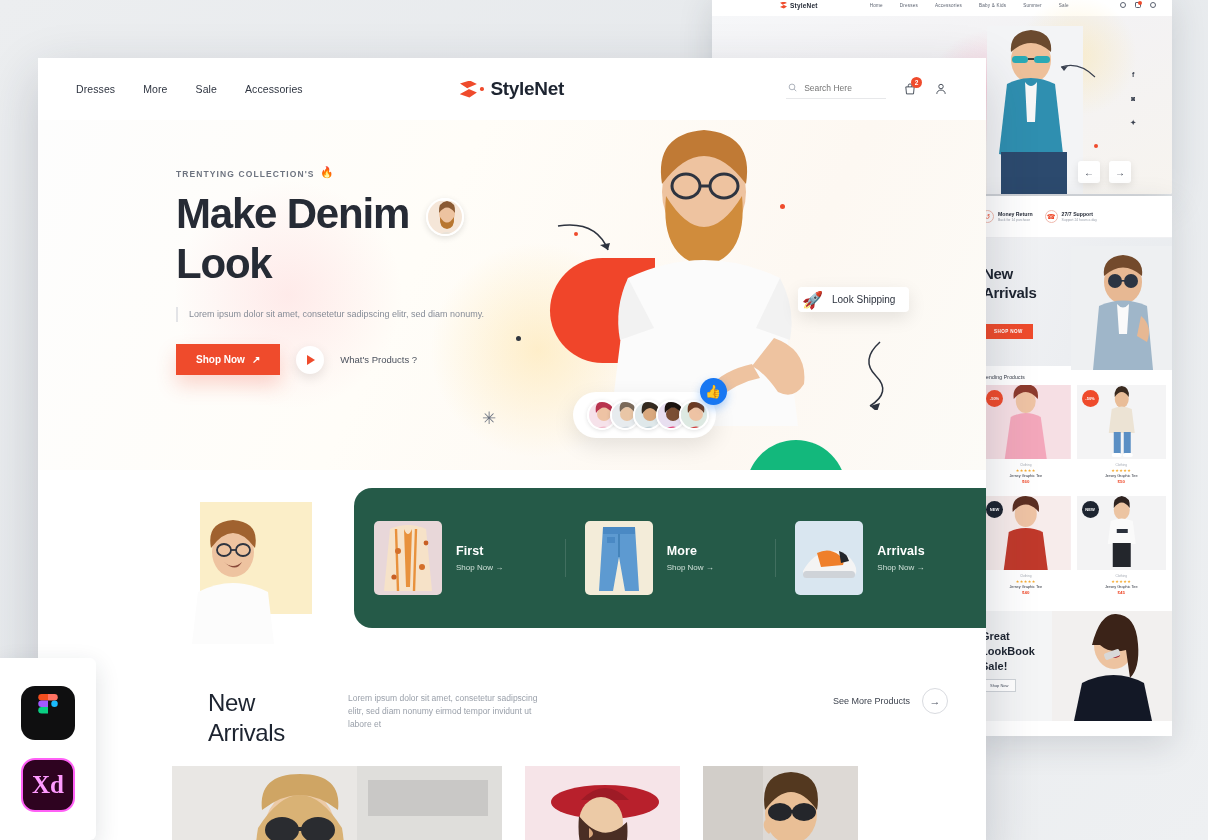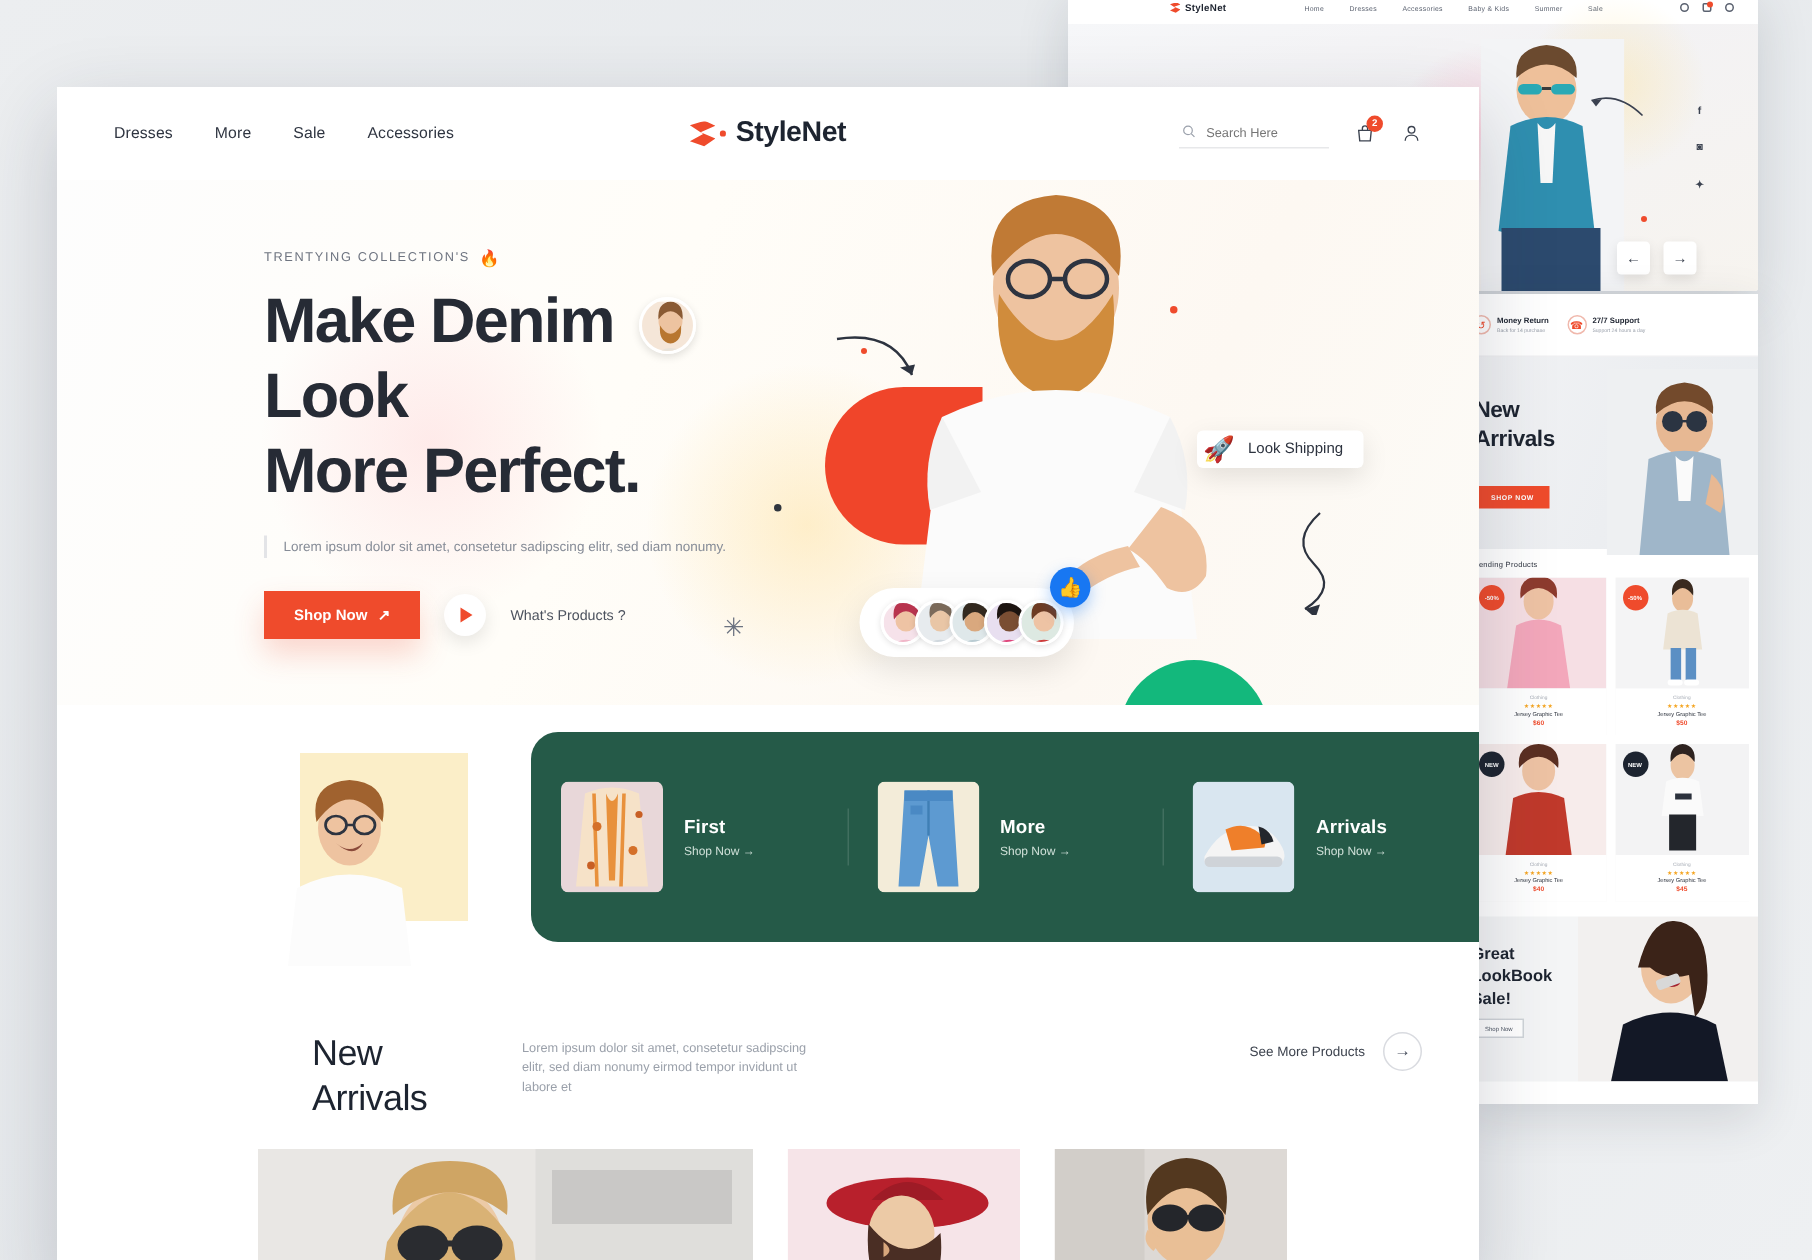--- a/index.html
+++ b/index.html
@@ -99,21 +99,21 @@
     font-size:6.5px; display:flex;align-items:center;justify-content:center; font-weight:700; }
 
   
   .hero { position:relative; height:350px; overflow:hidden;
     background:linear-gradient(115deg,#fdfdfd 0%,#fffdf8 40%,#fdf8f2 75%,#fcfbf7 100%); }
   .hero .glow-y { position:absolute; left:380px; top:120px; width:240px; height:220px; border-radius:50%;
     background:radial-gradient(circle, rgba(255,214,120,.35), rgba(255,214,120,0) 66%); }
   .hero .glow-p { position:absolute; left:120px; top:60px; width:260px; height:230px; border-radius:50%;
     background:radial-gradient(circle, rgba(255,160,170,.20), rgba(255,160,170,0) 66%); }
   .hero-left { position:absolute; left:138px; top:46px; width:380px; }
-  .kicker { display:flex; align-items:flex-start; gap:6px; font-size:8.5px; letter-spacing:1.1px; color:#6e7480; font-weight:400; }
+  .kicker { display:flex; align-items:flex-end; gap:6px; font-size:8.5px; letter-spacing:1.1px; color:#6e7480; font-weight:700; }
   .kicker .fire { font-size:11px; }
   .hl { font-size:42px; line-height:50px; font-weight:700; color:#262b35; letter-spacing:-1.2px; margin-top:10px; }
   .hl .inline-av { display:inline-block; width:38px;height:38px;border-radius:50%; vertical-align:-8px; margin:0 6px;
     overflow:hidden; border:2px solid #fff; box-shadow:0 2px 6px rgba(0,0,0,.12); }
   .sub { margin-top:18px; border-left:2px solid #e3e4e7; padding-left:11px; font-size:9px; line-height:15px; color:#868c97; }
   .cta-row { display:flex; align-items:center; gap:16px; margin-top:22px; }
   .btn-shop { position:relative; background:#ef4b2c; color:#fff; border:0; font-size:10px; font-weight:700;
     padding:10px 20px; display:flex; align-items:center; gap:7px; cursor:pointer;
     font-family:"Liberation Sans", sans-serif; box-shadow:0 10px 20px rgba(239,75,44,.22); }
   .play { width:28px;height:28px;border-radius:50%;background:#fff; box-shadow:0 4px 12px rgba(0,0,0,.10);
@@ -445,21 +445,20 @@
           <span class="inline-av">
             <svg width="38" height="38" viewBox="0 0 38 38">
               <rect width="38" height="38" fill="#f5e6d8"></rect>
               <ellipse cx="19" cy="13" rx="8" ry="9" fill="#edc3a0"></ellipse>
               <path d="M11 12 q8-11 16 0 q1-11-8-12 q-9 1-8 12z" fill="#8a5a33"></path>
               <path d="M12 16 q7 11 14 0 q1 11-7 12 q-8-1-7-12z" fill="#b8762f"></path>
               <path d="M6 38 q13-14 26 0z" fill="#e8e2d8"></path>
             </svg>
           </span>
           <span>Look</span><br>
-          <span>More Perfect.</span>
         </h1>
 
         <p class="sub">Lorem ipsum dolor sit amet, consetetur sadipscing elitr, sed diam nonumy.</p>
 
         <div class="cta-row">
           <button class="btn-shop">
             <span>Shop Now</span>
             <span>↗</span>
           </button>
           <div class="play">
@@ -681,14 +680,28 @@
           <path d="M48 92 q40-22 80 0 l6 48 h-92z" fill="#23262c"></path>
           <path d="M74 88 q14 12 28 0 l-4 22 h-20z" fill="#8a8e95"></path>
           <path d="M60 84 q-14 6 -16 20 l20 8z" fill="#23262c"></path>
           <path d="M66 68 q-8 -6 -4 -14 l10 6z" fill="#e9bf96"></path>
         </svg>
       </div>
     </section>
 
   </div>
 
+  <div class="tools">
+    <div class="tool figma">
+      <svg width="26" height="38" viewBox="0 0 26 38">
+        <path d="M6.5 0h6.5v6.5H6.5a3.25 3.25 0 0 1 0-6.5z" fill="#f24e1e"></path>
+        <path d="M13 0h6.5a3.25 3.25 0 0 1 0 6.5H13z" fill="#ff7262"></path>
+        <path d="M6.5 6.5h6.5V13H6.5a3.25 3.25 0 0 1 0-6.5z" fill="#a259ff"></path>
+        <circle cx="19.5" cy="9.75" r="3.25" fill="#1abcfe"></circle>
+        <path d="M6.5 13h6.5v6.5H6.5a3.25 3.25 0 0 1 0-6.5z" fill="#0acf83"></path>
+      </svg>
+    </div>
+    <div class="tool xd">
+      <span>Xd</span>
+    </div>
+  </div>
 
 </div>
 
 </body></html>

